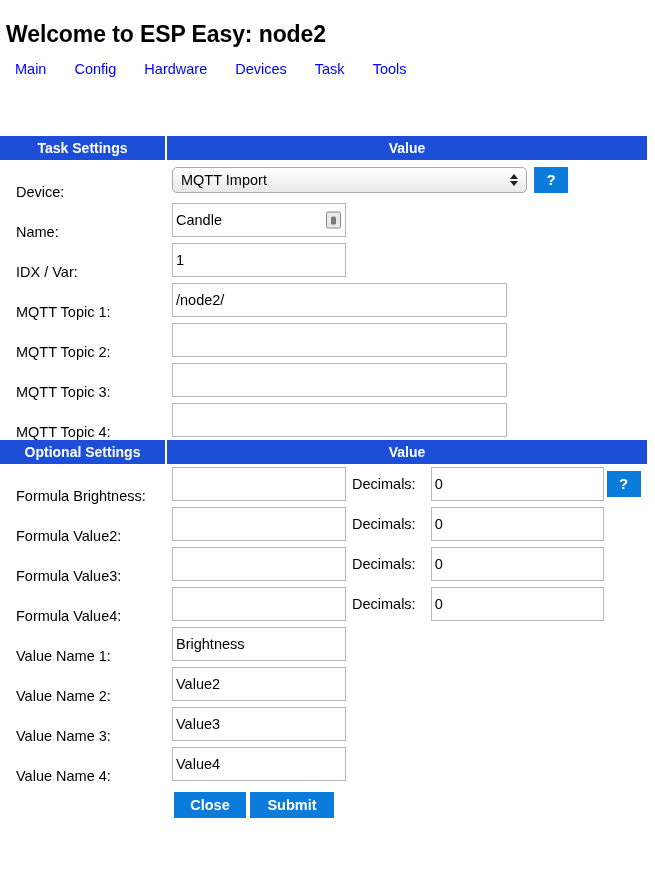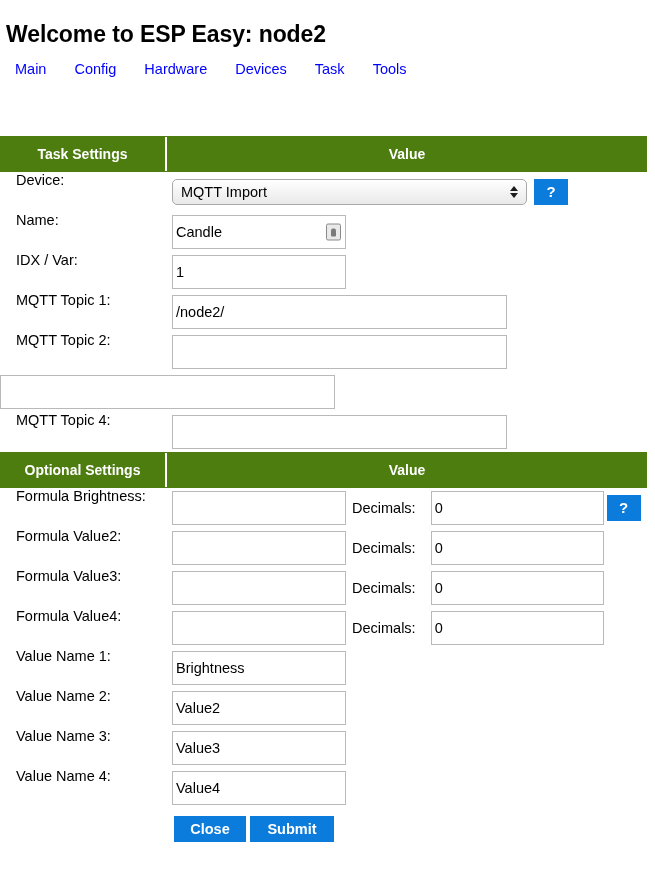--- a/index.html
+++ b/index.html
@@ -52,22 +52,22 @@
   .form-table {
     position: absolute;
     left: 0;
     top: 136px;
     width: 647px;
   }
 
   .section-header {
     display: flex;
     width: 647px;
-    height: 36px;
-    background: #4d7c0f;
+    height: 24px;
+    background: #1d4ed8;
     align-items: center;
   }
   .section-header .hdr-left {
     width: 167px;
     height: 34px;
     display: flex;
     align-items: center;
     justify-content: center;
     color: #ffffff;
     font-size: 14px;
@@ -83,21 +83,21 @@
     align-items: center;
     justify-content: center;
     color: #ffffff;
     font-size: 14px;
     font-weight: bold;
     white-space: nowrap;
   }
 
   .row {
     display: flex;
-    align-items: flex-start;
+    align-items: flex-end;
     height: 40px;
     width: 647px;
   }
   .row .label {
     width: 172px;
     padding-left: 16px;
     box-sizing: border-box;
     font-size: 14.5px;
     color: #000000;
     white-space: nowrap;
@@ -312,20 +312,21 @@
       <input class="txt w-topic" type="text" value="/node2/" style="">
     </div>
   </div>
   <div class="row">
     <div class="label">MQTT Topic 2:</div>
     <div class="field">
       <input class="txt w-topic" type="text" value="" style="">
     </div>
   </div>
   <div class="row">
+    <div class="label">MQTT Topic 3:</div>
     <div class="field">
       <input class="txt w-topic" type="text" value="" style="">
     </div>
   </div>
   <div class="row">
     <div class="label">MQTT Topic 4:</div>
     <div class="field">
       <input class="txt w-topic" type="text" value="" style="">
     </div>
   </div>

